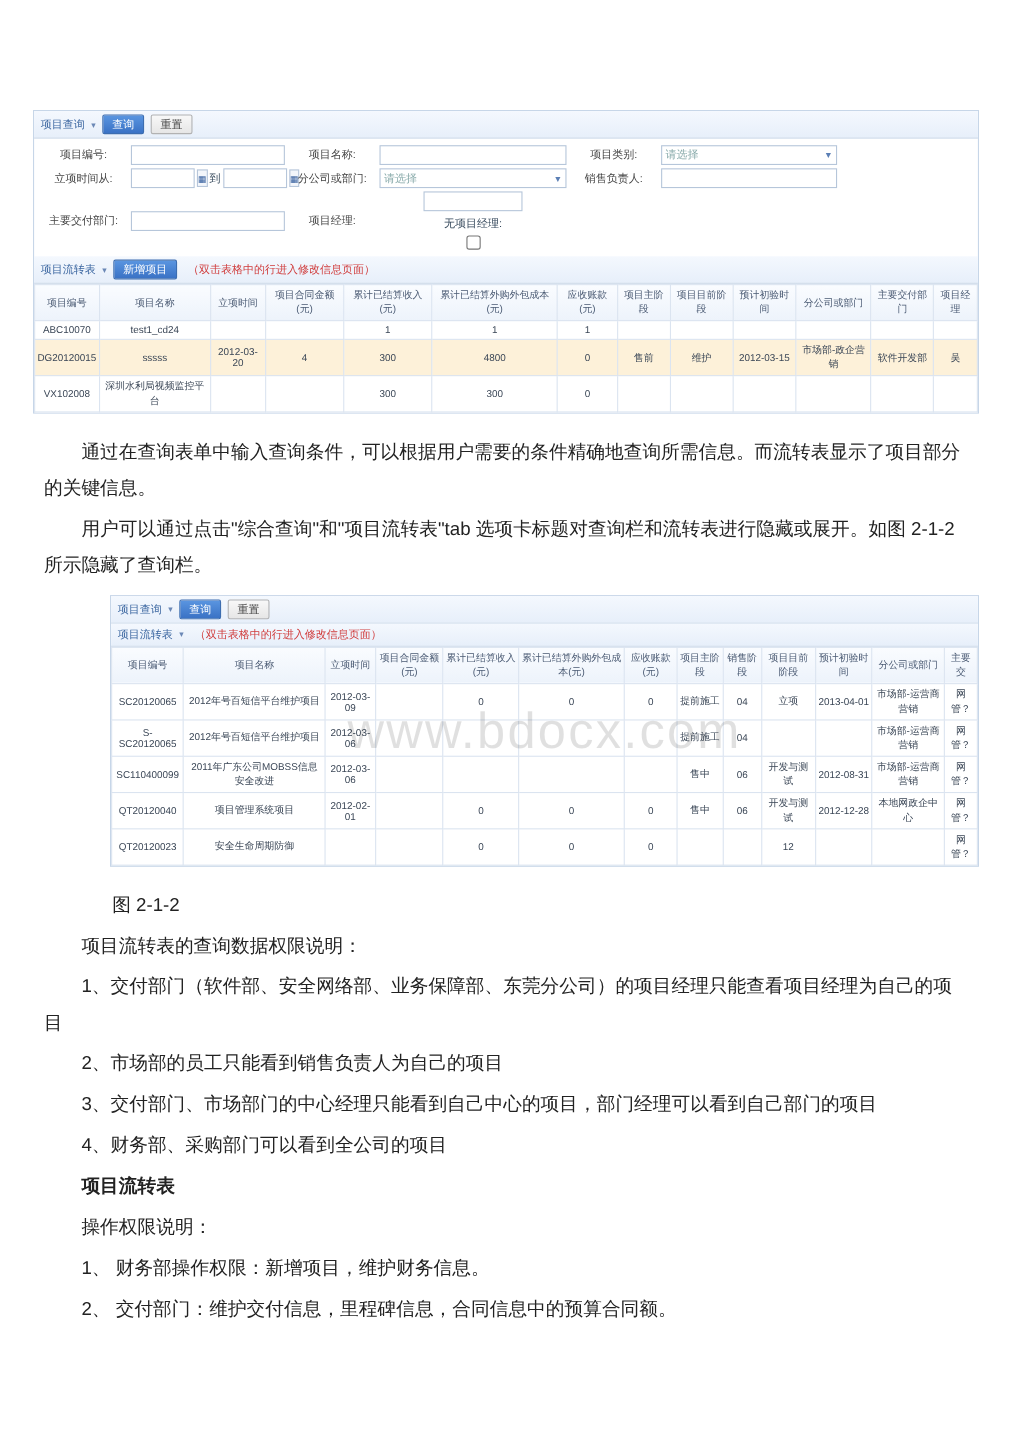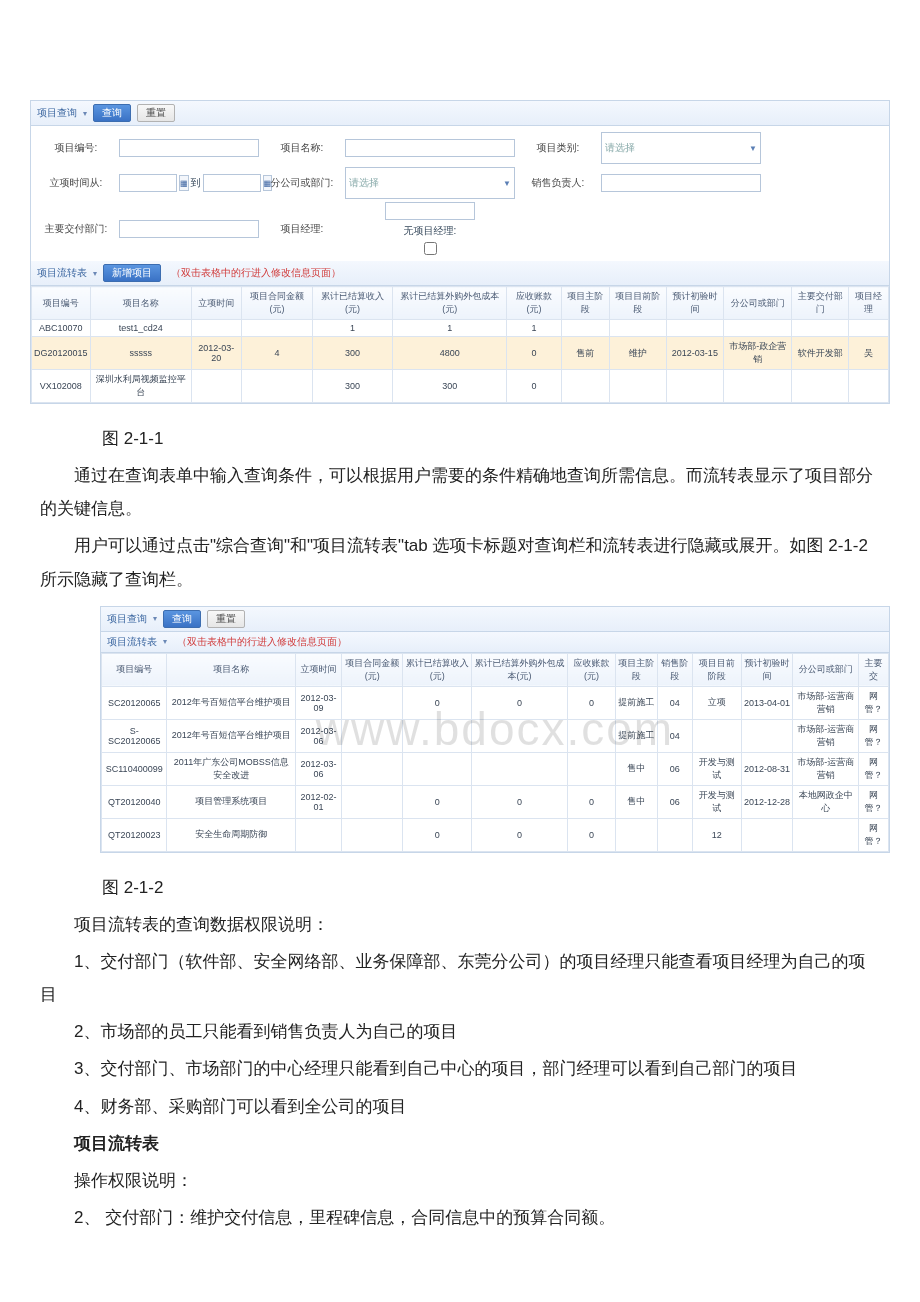--- a/index.html
+++ b/index.html
@@ -8,21 +8,21 @@
   .shot2 { margin: 0 30px 8px 100px; }
   .bar { background: linear-gradient(#f4f8fe, #e7effa); border-bottom: 1px solid #c7d6e8; padding: 3px 6px; display: flex; align-items: center; gap: 6px; }
   .bar-title { color: #3b66a0; font-size: 10px; }
   .chev { font-size: 8px; color: #6b88b6; }
   .btn { display: inline-block; padding: 1px 8px; border: 1px solid #3c6db0; border-radius: 2px; background: linear-gradient(#5a95e0, #3a72c5); color: #fff; font-size: 10px; cursor: pointer; text-align: right; }
   .btn.gray { background: linear-gradient(#f8f8f8, #e6e6e6); border-color: #b2b2b2; color: #444; }
   .hint-red { color: #d03b3b; font-size: 10px; margin-left: 4px; }
   .form-grid { display: grid; grid-template-columns: 70px 140px 70px 170px 70px 160px; gap: 3px 8px; padding: 6px 10px; align-items: center; }
   .flabel { text-align: center; color: #444; font-size: 10px; }
   .finput { height: 18px; border: 1px solid #b6c6da; background: #fff; width: 100%; font-size: 10px; padding: 0 3px; }
-  .fselect { height: 32px; border: 1px solid #b6c6da; background: #fff; width: 100%; font-size: 10px; color: #8aa; padding: 0 3px; display:flex; align-items:center; justify-content:space-between; }
+  .fselect { height: 18px; border: 1px solid #b6c6da; background: #fff; width: 100%; font-size: 10px; color: #8aa; padding: 0 3px; display:flex; align-items:center; justify-content:space-between; }
   .fselect .tri { font-size: 8px; color: #5b7fb5; }
   .date-pair { display:flex; gap:2px; align-items:center; }
   .date-pair .finput { width: 58px; }
   .cal { width:16px; height:16px; border:1px solid #b6c6da; background:#f3f6fb; display:inline-flex; align-items:center; justify-content:center; font-size:8px; color:#37609f; }
   .inline { display:flex; align-items:center; gap:4px;flex-direction:column; }
   .tbl { width: 100%; border-collapse: collapse; font-size: 9px; }
   .tbl th, .tbl td { border: 1px solid #dbe4f0; padding: 3px 2px; text-align: center; color: #3a4656; background: #fff; }
   .tbl th { background: linear-gradient(#fafcff,#edf3fb); font-weight: normal; color: #4a5a73; }
   .tbl .sel td { background: #fdf1d9; }
   .tbl2 th, .tbl2 td { font-size: 9px; }
@@ -157,21 +157,20 @@
           <td></td>
           <td></td>
           <td></td>
           <td></td>
         </tr>
       </tbody>
   </table>
 </div>
 
 <div class="doc">
-  <p class="caption">图 2-1-1</p>
   <p>通过在查询表单中输入查询条件，可以根据用户需要的条件精确地查询所需信息。而流转表显示了项目部分的关键信息。</p>
   <p>用户可以通过点击"综合查询"和"项目流转表"tab 选项卡标题对查询栏和流转表进行隐藏或展开。如图 2-1-2 所示隐藏了查询栏。</p>
 </div>
 
 <div class="shot shot2 watermark">
   <div class="bar">
     <span class="bar-title">项目查询</span>
     <span class="chev">▾</span>
     <span class="btn">查询</span>
     <span class="btn gray">重置</span>
@@ -281,14 +280,15 @@
 
 <div class="doc">
   <p class="caption">图 2-1-2</p>
   <p>项目流转表的查询数据权限说明：</p>
   <p>1、交付部门（软件部、安全网络部、业务保障部、东莞分公司）的项目经理只能查看项目经理为自己的项目</p>
   <p>2、市场部的员工只能看到销售负责人为自己的项目</p>
   <p>3、交付部门、市场部门的中心经理只能看到自己中心的项目，部门经理可以看到自己部门的项目</p>
   <p>4、财务部、采购部门可以看到全公司的项目</p>
   <p class="bold">项目流转表</p>
   <p>操作权限说明：</p>
+  <p>1、 财务部操作权限：新增项目，维护财务信息。</p>
   <p>2、 交付部门：维护交付信息，里程碑信息，合同信息中的预算合同额。</p>
 </div>
 
 </body></html>

